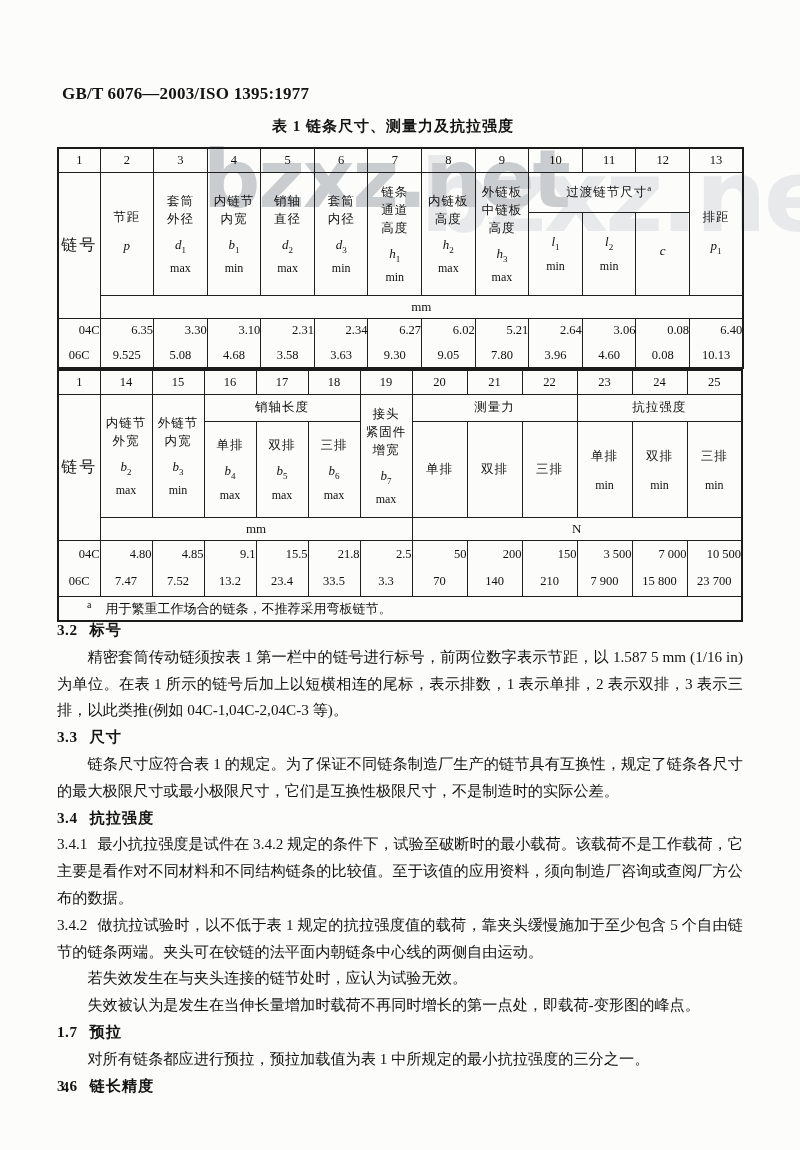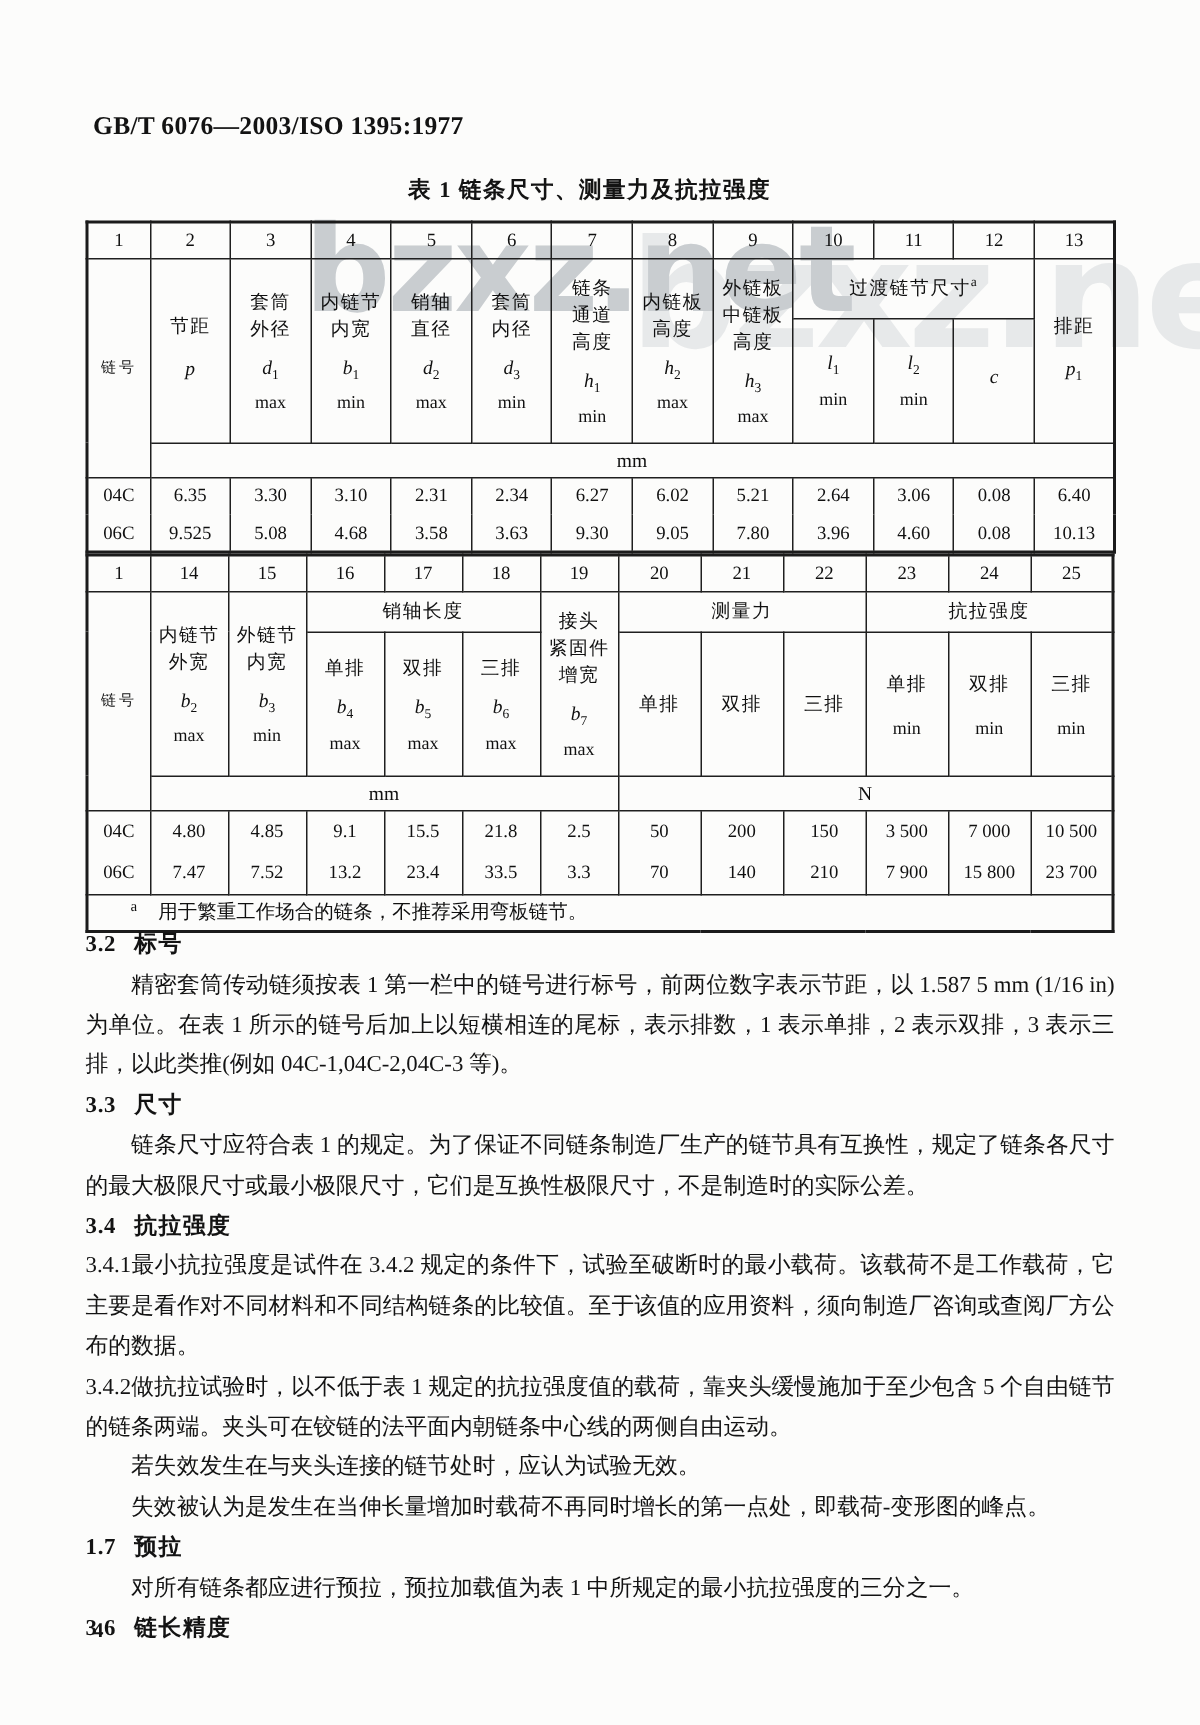--- a/index.html
+++ b/index.html
@@ -13,63 +13,63 @@
   }
   .clip { position:absolute; inset:0; overflow:hidden; }
 
   
   .wm { position:absolute; font-family:"DejaVu Sans","Liberation Sans",sans-serif;
         font-weight:bold; white-space:nowrap; user-select:none; }
   .wm-ghost { left:420px; top:138px; font-size:100px; color:#e7e9ea; letter-spacing:-3px;}
   .wm-main  { left:203px; top:133px; font-size:80px; color:#c9cdd0; letter-spacing:-2px;}
 
   
-  .doc-code { position:absolute; left:62px; top:74px; font-size:17px; font-weight:bold; letter-spacing:.2px;}
+  .doc-code { position:absolute; left:62px; top:84px; font-size:17px; font-weight:bold; letter-spacing:.2px;}
   .tbl-title { position:absolute; left:0; top:117px; width:786px; text-align:center;
                font-size:15px; font-weight:bold; letter-spacing:1px;}
 
   
   .tbl-wrap { position:absolute; left:57px; top:147px; width:686px; }
   table { border-collapse:collapse; table-layout:fixed; width:686px;
           font-size:12.5px; color:#101010; }
   table { border:2px solid #1b1b1b; }
   td { border:1px solid #1f1f1f; text-align:center; vertical-align:middle;
        padding:0; background:transparent; overflow:hidden; }
   tr.r-num td { height:24px; font-size:12.5px; }
   .p1 tr.r-g1 td { height:40px; }
   .p1 tr.r-g2 td { height:83px; }
   .p2 tr.r-g1 td { height:27px; }
   .p2 tr.r-g2 td { height:96px; }
   tr.r-unit td { height:23px; font-size:13px; }
   .p1 tr.r-data td { height:25px; }
   .p2 tr.r-data td { height:28px; }
-  tr.rd1 td { border-bottom:0; }
+  tr.rd1 td { border-bottom:0;text-align:right; }
   tr.rd2 td { border-top:0; }
   tr.r-foot td { height:25px; border-top:1px solid #1f1f1f; }
 
   .hcell { display:flex; flex-direction:column; align-items:center; justify-content:center; }
   .hname { white-space:pre-line; line-height:18px; letter-spacing:1px; }
   .hsym  { margin-top:9px; font-style:italic; font-size:13px; line-height:15px; }
   .hsym sub { font-style:normal; font-size:9px; }
   .hlim  { margin-top:5px; font-size:12px; line-height:13px; }
   .gap0 .hsym { margin-top:12px; }
   .glabel { letter-spacing:1px;text-align:right; }
   .glabel sup { font-size:9px; }
-  .rowhdr { letter-spacing:2px; font-size:10px; }
+  .rowhdr { letter-spacing:2px; font-size:16px; }
   .foot-td { text-align:left !important; padding-left:28px !important; font-size:13px; }
   .foot-td sup { font-size:10px; margin-right:14px; }
 
   
   .sections { position:absolute; left:57px; top:617px; width:686px;
               font-size:15.2px; line-height:26.8px; text-align:justify; }
   .sec-h { font-weight:bold; }
   .sec-h .num { margin-right:12px; letter-spacing:.5px; }
   .sec-h .ttl { letter-spacing:1px; }
   p.ind { text-indent:2em; }
-  p.clause .num { }
+  p.clause .num { margin-right:10px; }
   .pagenum { position:absolute; left:62px; top:1080px; font-size:14px; font-weight:bold; }
 </style>
 </head>
 <body>
 
 <div class="clip">
   <span class="wm wm-ghost">bzxz.net</span>
   <span class="wm wm-main">bzxz.net</span>
 </div>
 

